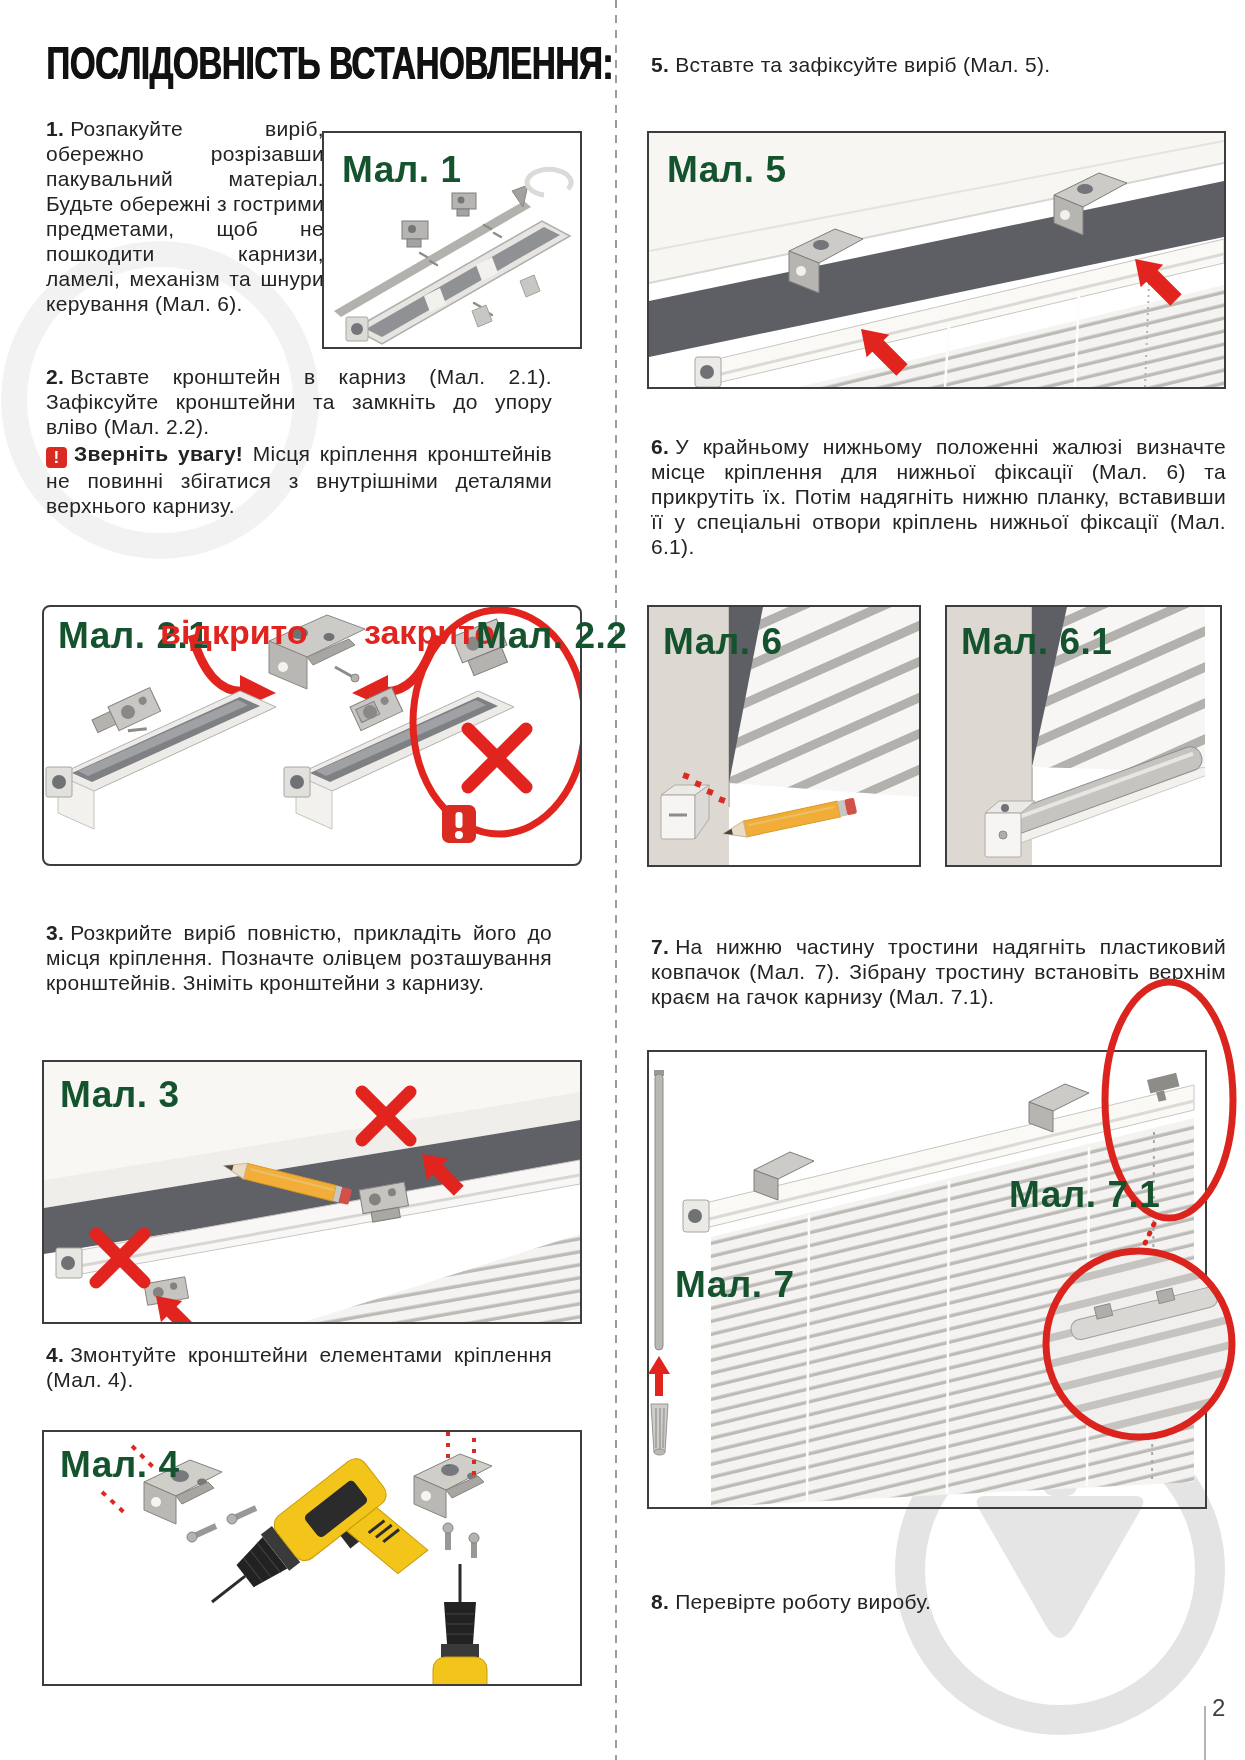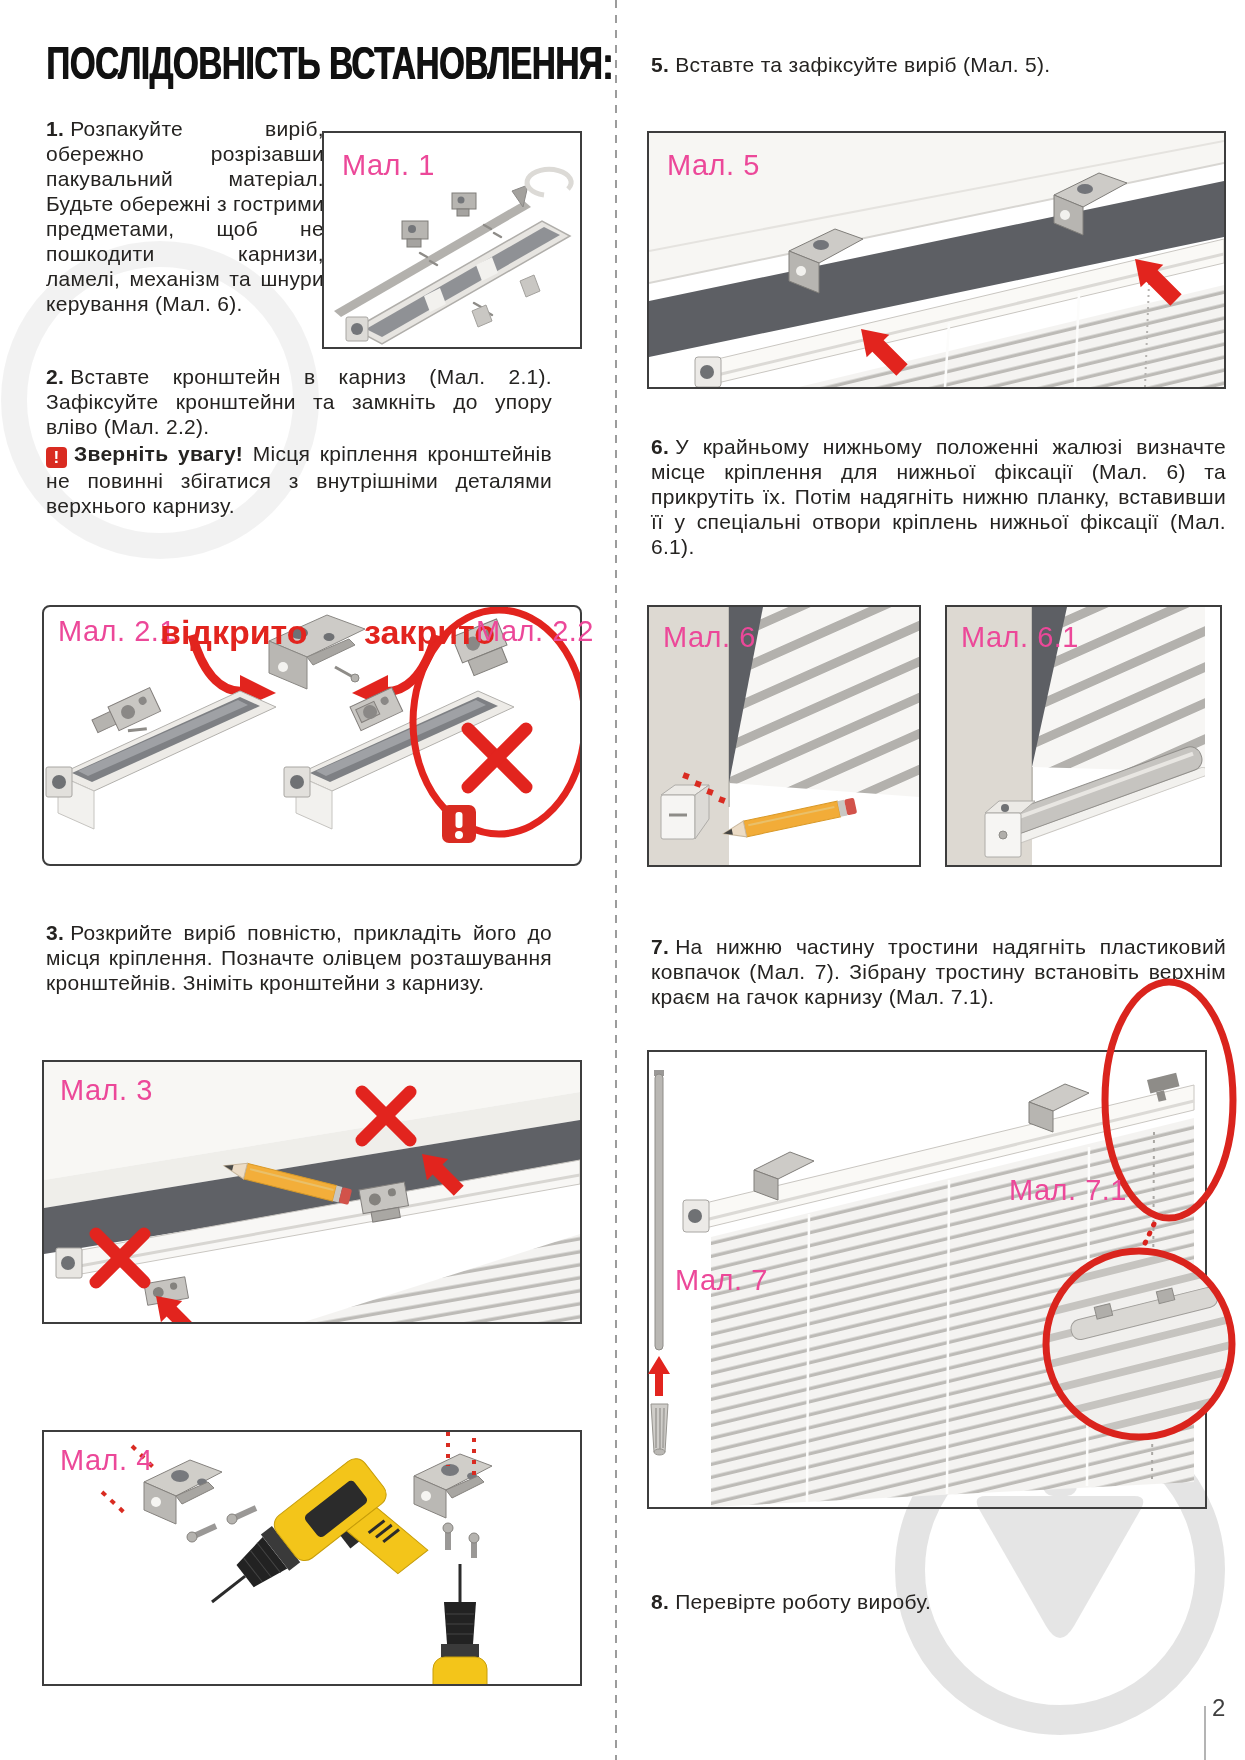--- a/index.html
+++ b/index.html
@@ -15,21 +15,21 @@
         text-align:justify;color:#252321;}
   .step .n{font-weight:700;margin-right:6px;}
   .warn-icon{display:inline-block;width:21px;height:21px;background:#d92b21;color:#fff;
              border-radius:4px;font-size:17px;font-weight:700;text-align:center;line-height:21px;
              vertical-align:-2px;margin-right:7px;}
   .warn-lead{font-weight:700;}
   
   .fig{position:absolute;border:2px solid #3d3d3d;background:transparent;margin:0;}
   .fig svg{position:absolute;left:0;top:0;overflow:hidden;}
   .fig.ovis, .fig.ovis svg{overflow:visible;}
-  .figlabel{position:absolute;font-size:29px;letter-spacing:0.5px;color:#ec4899;white-space:nowrap;}
+  .figlabel{position:absolute;font-size:37px;letter-spacing:0.5px;color:#14532d;white-space:nowrap;font-weight:bold;}
   .redlabel{position:absolute;font-size:34px;font-weight:700;color:#e2241e;white-space:nowrap;}
   
   .divider{position:absolute;left:615px;top:0;width:2px;height:1760px;
            background:repeating-linear-gradient(#9c9c9c 0 8px,transparent 8px 15px);}
   .wm{position:absolute;z-index:0;}
   .z1{z-index:1;}
   .pagenum-rule{position:absolute;left:1204px;top:1706px;width:2px;height:54px;background:#b4b4b4;}
   .pagenum{position:absolute;left:1212px;top:1694px;font-size:24px;color:#3f3f3f;}
 </style>
 </head>
@@ -227,20 +227,23 @@
         <line x1="52" y1="172" x2="100" y2="220"></line>
           <line x1="100" y1="172" x2="52" y2="220"></line>
       </g>
       <g transform="translate(112,234) rotate(45)">
         <polygon points="0,0 22,-15 22,-7 52,-7 52,7 22,7 22,15" fill="#e2241e"></polygon>
       </g>
     </svg>
     <figcaption class="figlabel" style="left:16px;top:12px;">Мал. 3</figcaption>
   </figure>
 
+  <p class="abs step z1" style="left:42px;top:1338px;width:506px;">
+    <b class="n">4.</b><span>Змонтуйте кронштейни елементами кріплення (Мал. 4).</span>
+  </p>
 
   <figure class="fig z1" style="left:42px;top:1430px;width:536px;height:252px;">
     <svg width="536" height="252" viewBox="0 0 536 252">
 
       <g>
         <polygon points="100,50 146,28 178,40 132,64" fill="#d0cec9" stroke="#85827e"></polygon>
         <ellipse cx="136" cy="44" rx="9" ry="6" fill="#77797d"></ellipse>
         <ellipse cx="158" cy="50" rx="5" ry="3.5" fill="#77797d"></ellipse>
         <polygon points="100,50 132,64 132,92 100,78" fill="#bab8b4" stroke="#85827e"></polygon>
         <circle cx="112" cy="70" r="5" fill="#f6f5f2"></circle>

